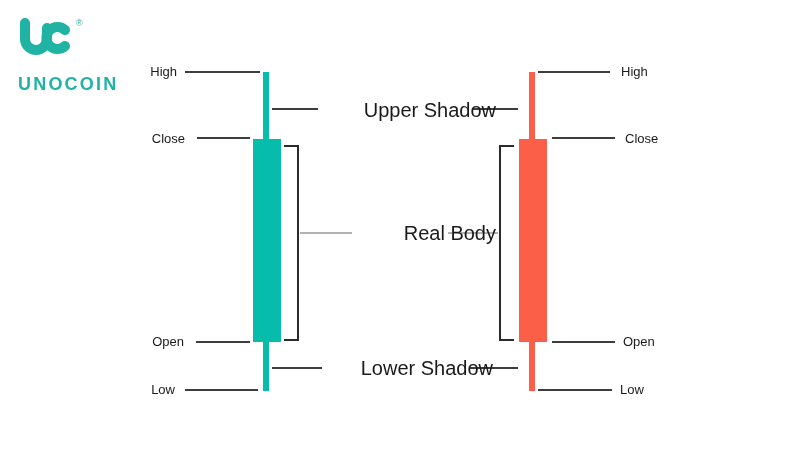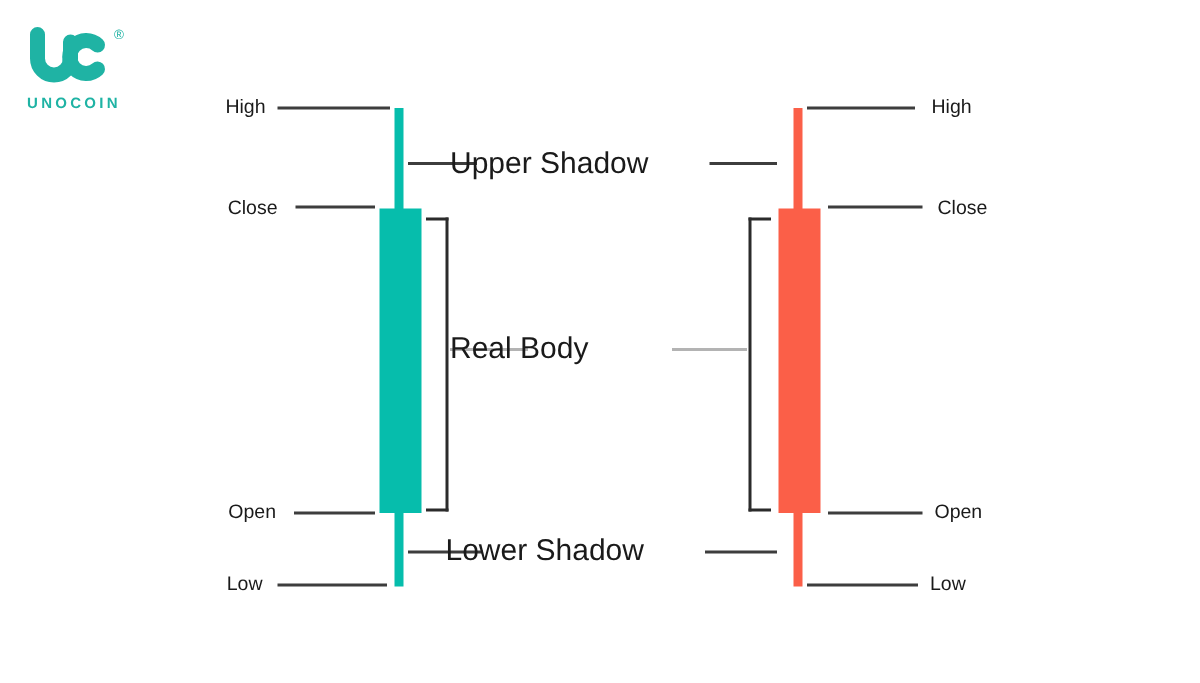--- a/index.html
+++ b/index.html
@@ -5,41 +5,41 @@
   html,body{margin:0;padding:0;background:#ffffff;}
   .canvas{
     position:relative;width:800px;height:455px;background:#ffffff;
     font-family:"Liberation Sans","DejaVu Sans",sans-serif;overflow:hidden;
   }
   
   .logo{position:absolute;left:12px;top:16px;width:90px;}
   .logo svg{display:block;}
   .logo-reg{position:absolute;left:64px;top:2px;font-size:9px;color:#1fb3a4;}
   .logo-text{
-    margin-top:8px;margin-left:6px;font-size:10px;font-weight:bold;
+    margin-top:18px;margin-left:6px;font-size:18px;font-weight:bold;
     color:#1fb3a4;letter-spacing:2.2px;
   }
   
   .wick,.cbody{position:absolute;}
   .teal{background:#06bdac;}
   .red{background:#fb5f48;}
   
   .line{position:absolute;height:2px;background:#3d3d3d;}
   .line.gray{background:#b3b3b3;height:2px;}
   
   .bracket{position:absolute;width:15px;height:196px;box-sizing:border-box;}
   .bracket.bl{border-top:2px solid #2b2b2b;border-right:2px solid #2b2b2b;border-bottom:2px solid #2b2b2b;}
   .bracket.br{border-top:2px solid #2b2b2b;border-left:2px solid #2b2b2b;border-bottom:2px solid #2b2b2b;}
   
   .lbl{
     position:absolute;transform:translateY(-50%);
     font-size:13px;color:#1a1a1a;white-space:nowrap;
   }
   .lbl.r{text-align:right;}
-  .lbl.center{text-align:left;font-size:20px;}
+  .lbl.center{text-align:right;font-size:20px;}
 </style>
 </head>
 <body>
 
 <div class="canvas">
 
   <div class="logo">
     <svg width="64" height="40" viewBox="0 0 64 40">
       <path d="M13,7 L13,23 A11,11 0 0 0 35,23 L35,12" fill="none" stroke="#1fb3a4" stroke-width="10" stroke-linecap="round"></path>
       <path d="M53,14 A11,11 0 1 0 53,30" fill="none" stroke="#1fb3a4" stroke-width="10" stroke-linecap="round"></path>

